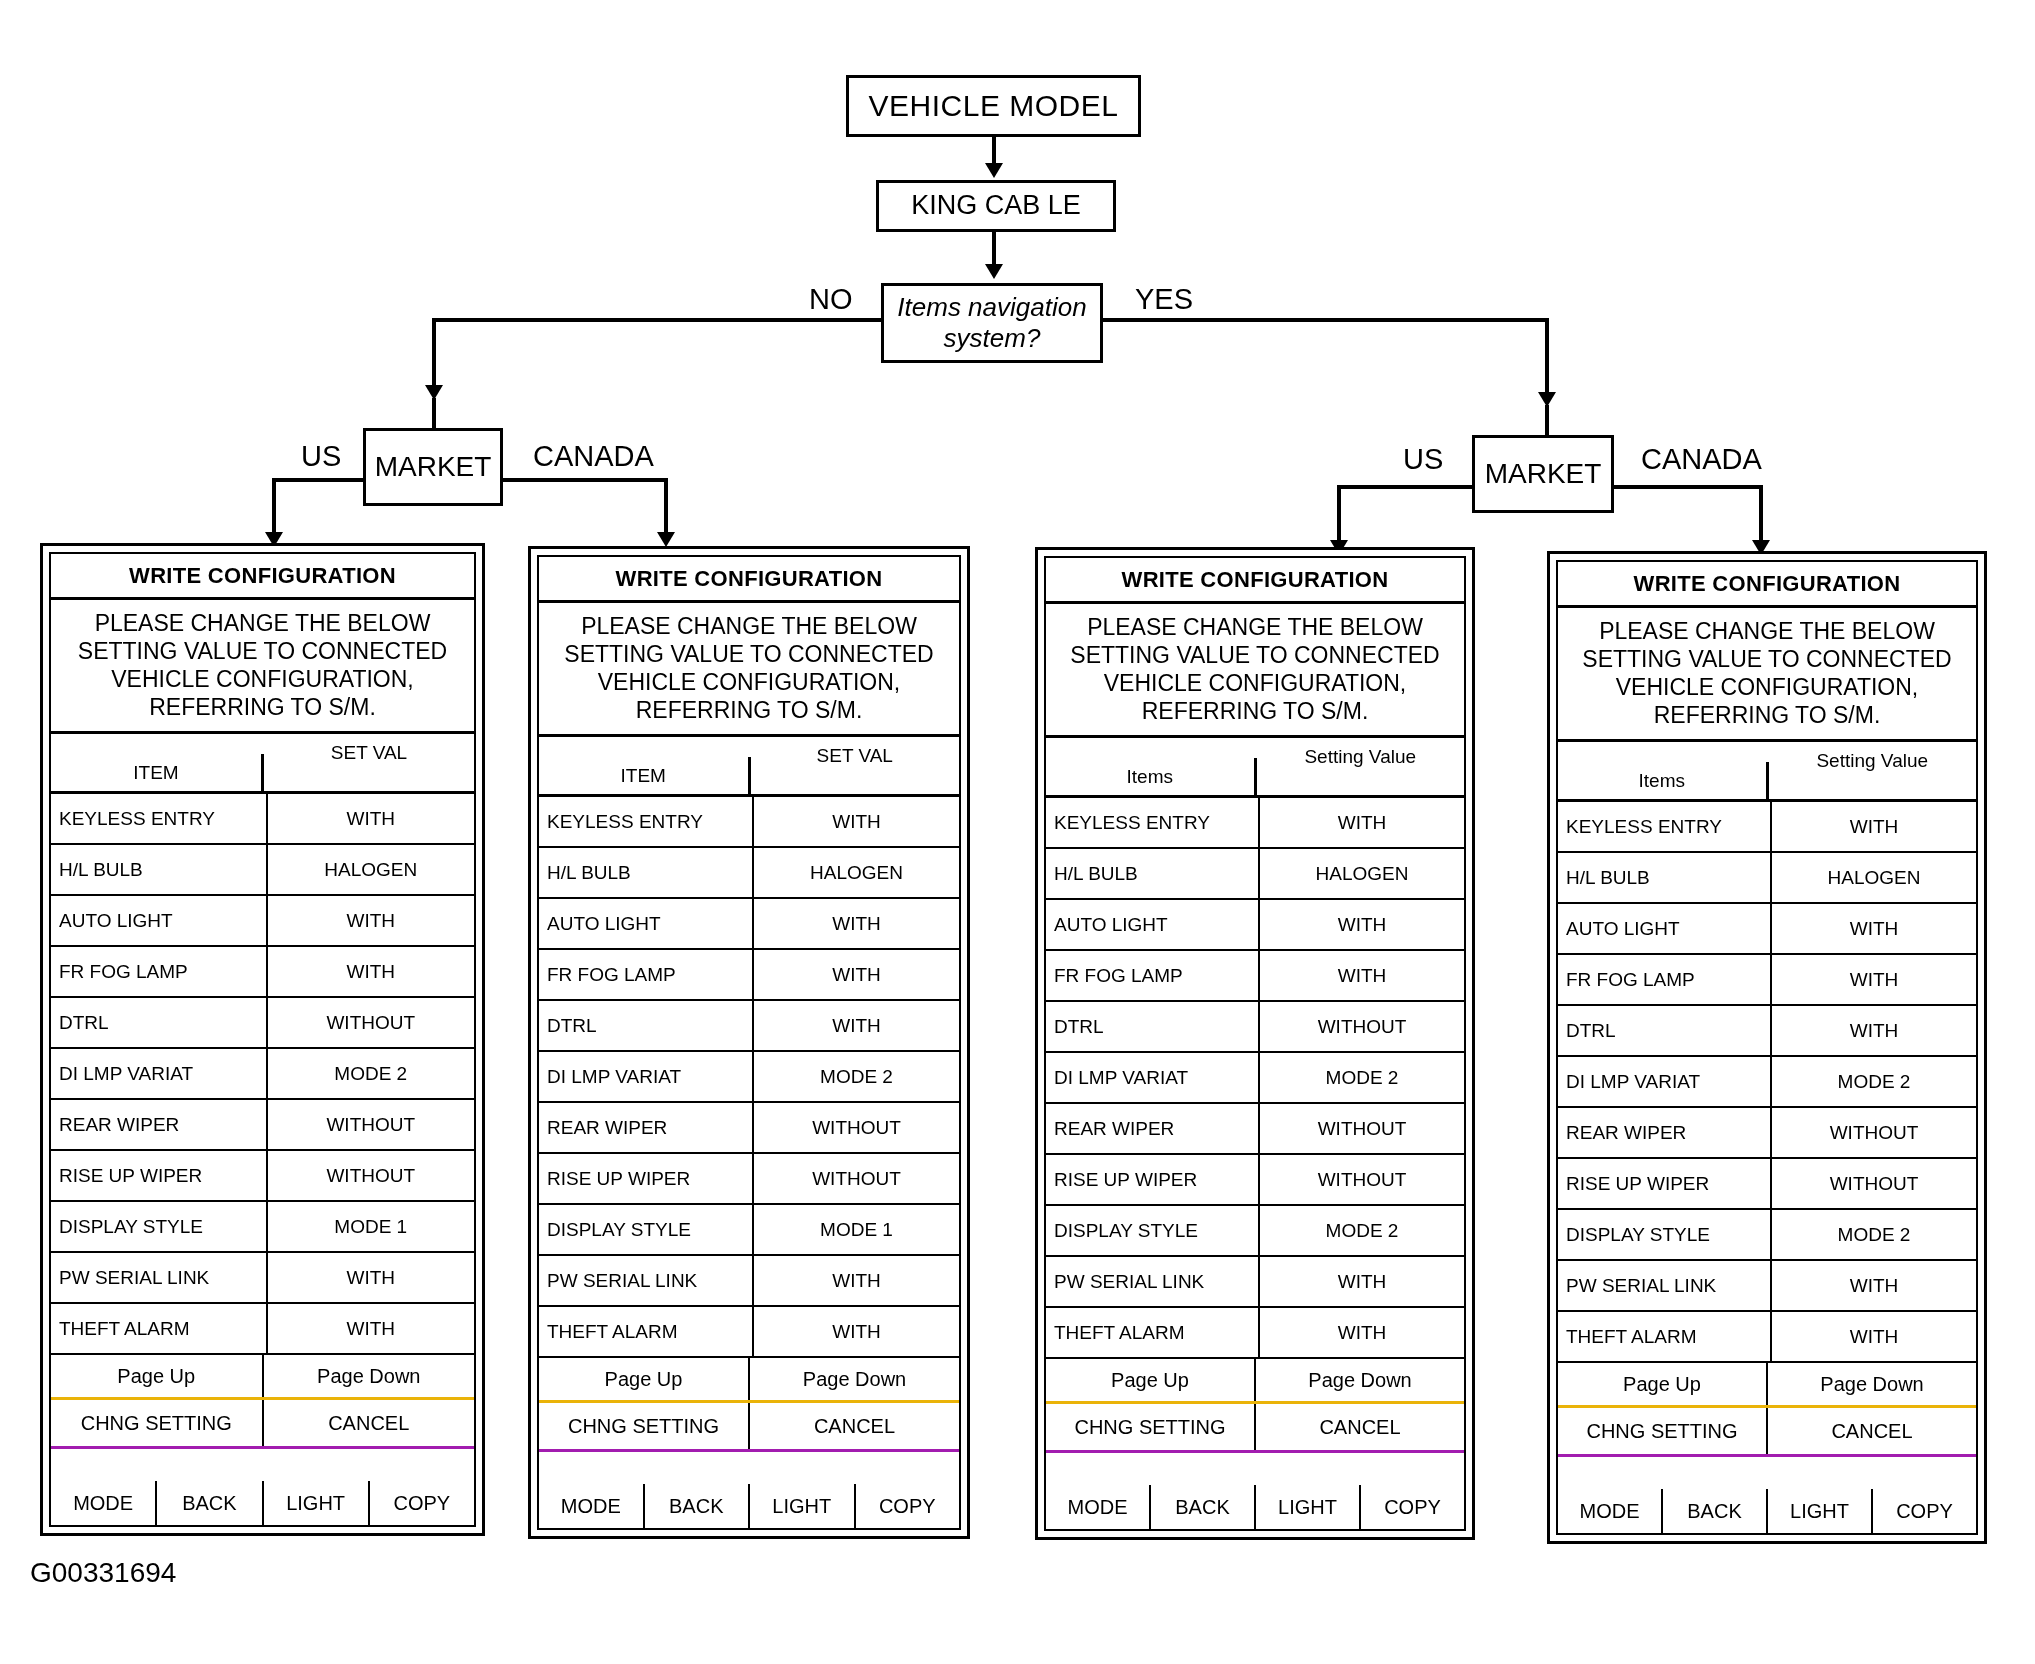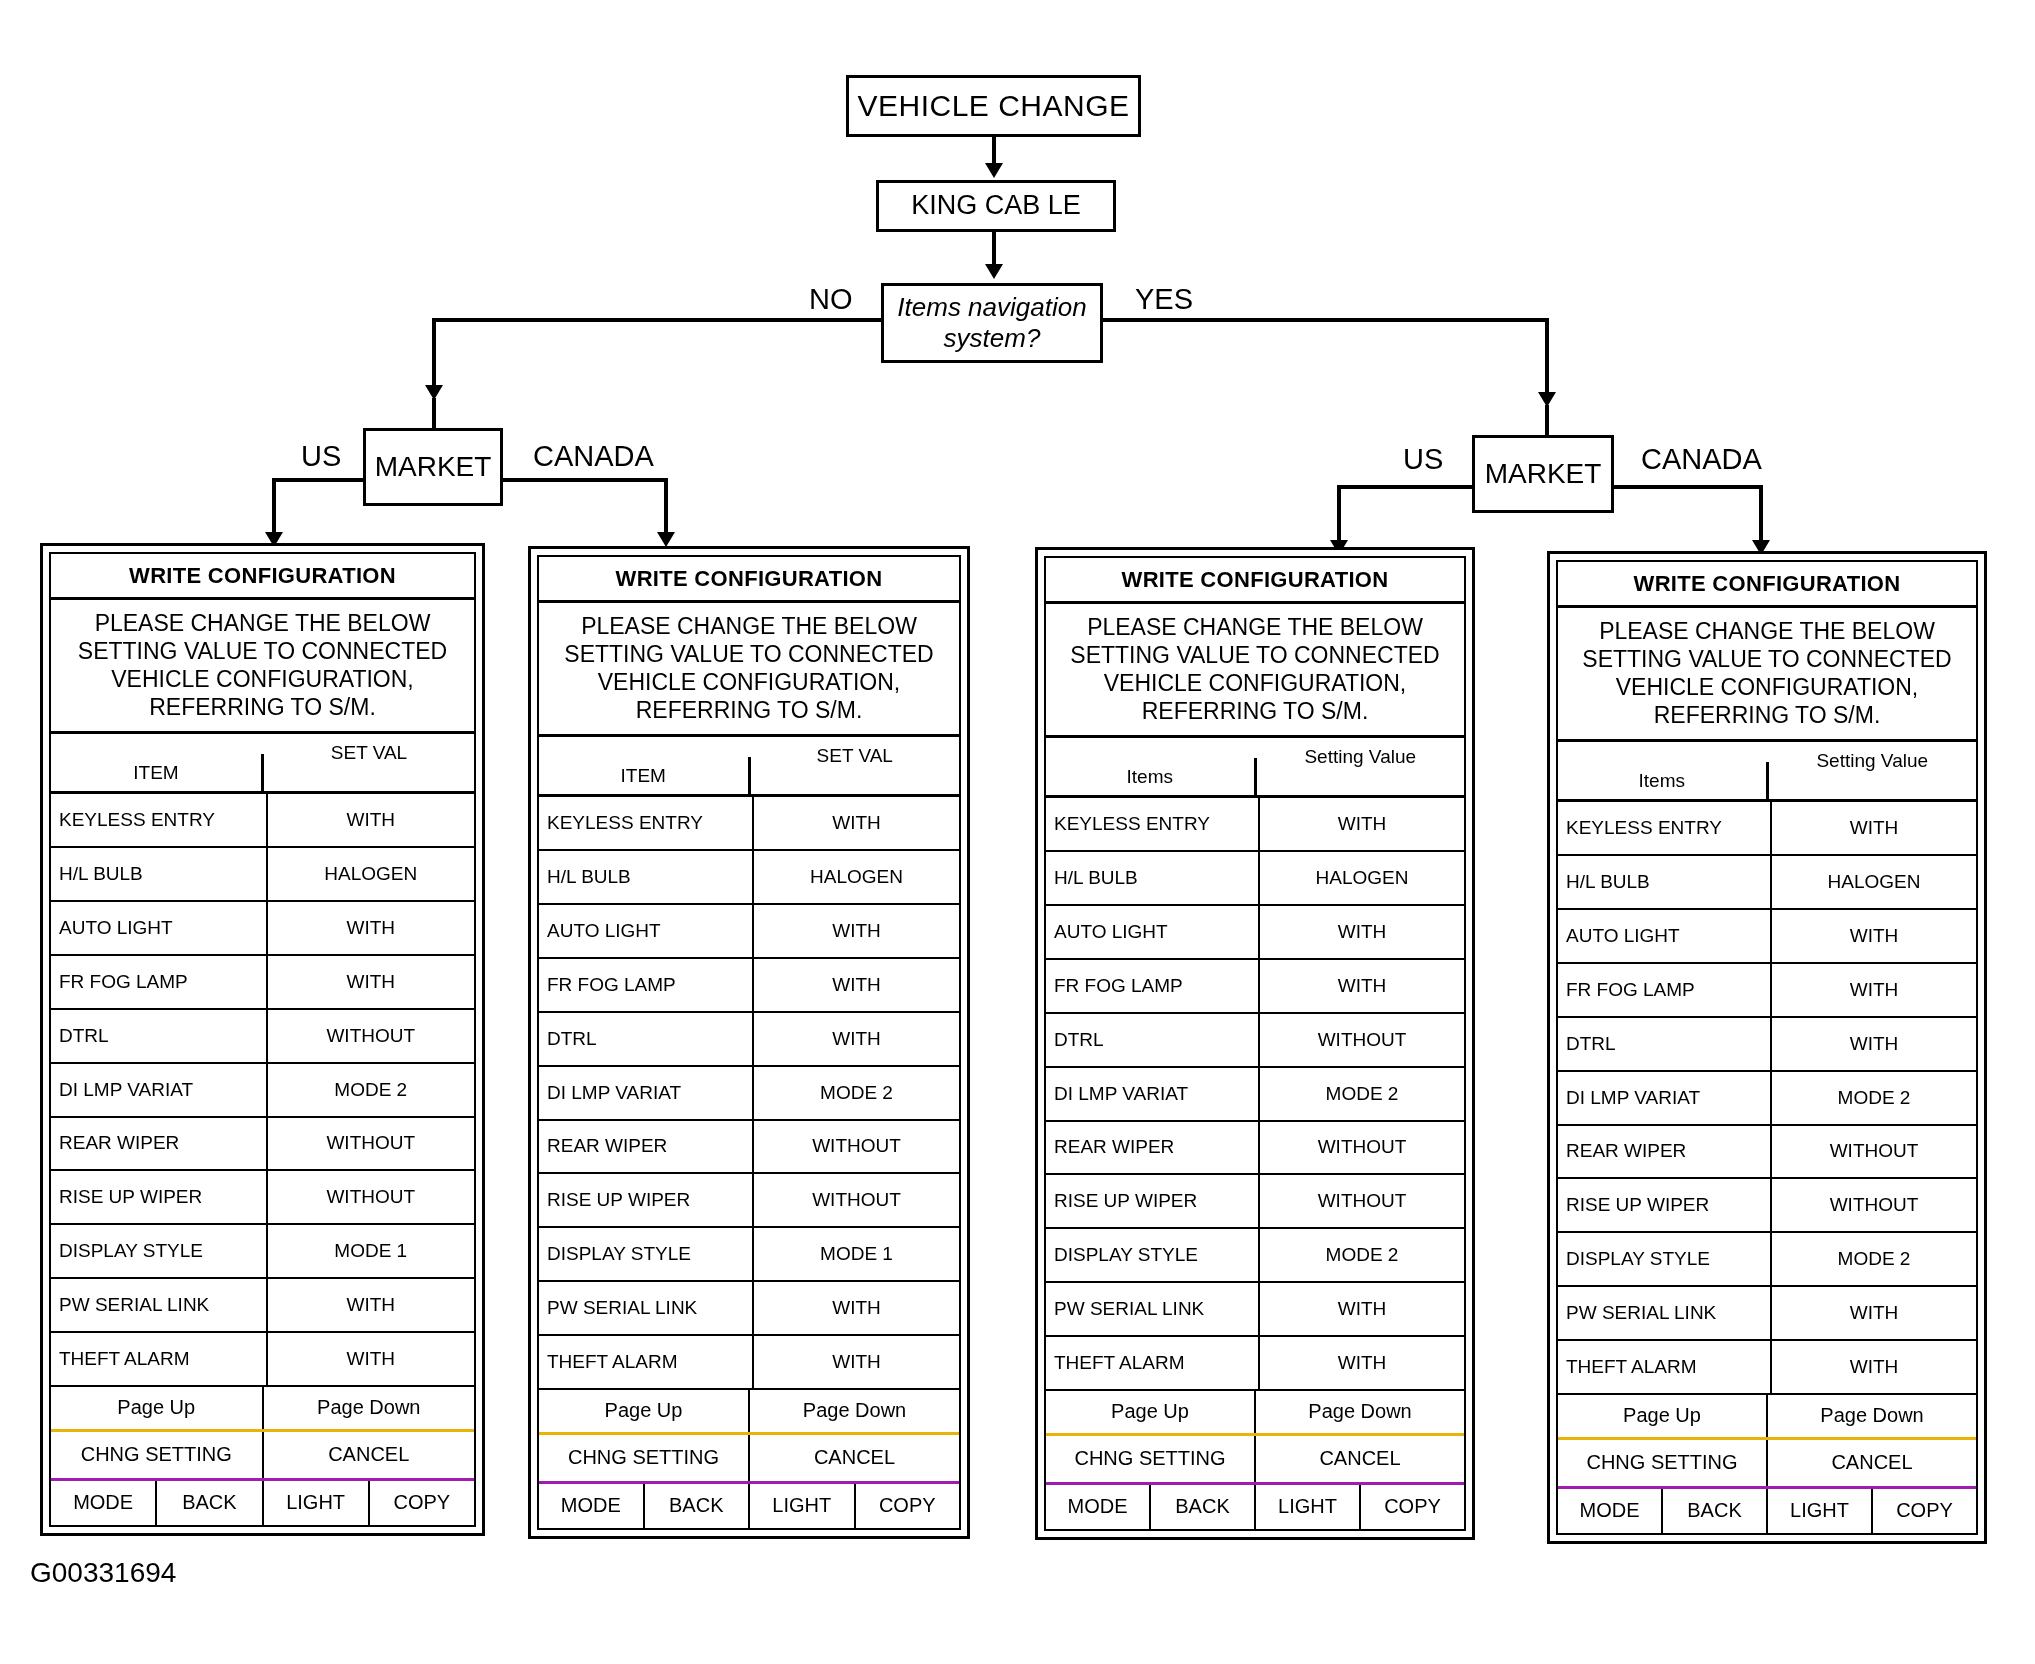--- a/index.html
+++ b/index.html
@@ -161,40 +161,41 @@
   .action-row > div {
     flex: 1;
     display: flex; align-items: center; justify-content: center;
     font-size: 20px;
   }
   .action-row > div:first-child { border-right: 2px solid #000; }
 
   .soft-row {
     display: flex;
     height: 44px;
+    margin-top: 32px;
   }
   .soft-row > div {
     flex: 1;
     display: flex; align-items: center; justify-content: center;
     font-size: 20px;
     border-right: 2px solid #000;
   }
   .soft-row > div:last-child { border-right: none; }
 
   #fig-id {
     position: absolute;
     left: 30px; top: 1557px;
     font-size: 28px;
   }
 </style>
 </head>
 <body>
 
 <div class="node" id="node-vehicle-model">
-  <span>VEHICLE CHANGE</span>
+  <span>VEHICLE MODEL</span>
 </div>
 
 <div class="line vline" style="left:992px; top:137px; height:28px;"></div>
 <div class="arrow-down" style="left:985px; top:163px;"></div>
 
 <div class="node" id="node-king-cab">
   <span>KING CAB LE</span>
 </div>
 
 <div class="line vline" style="left:992px; top:232px; height:34px;"></div>

